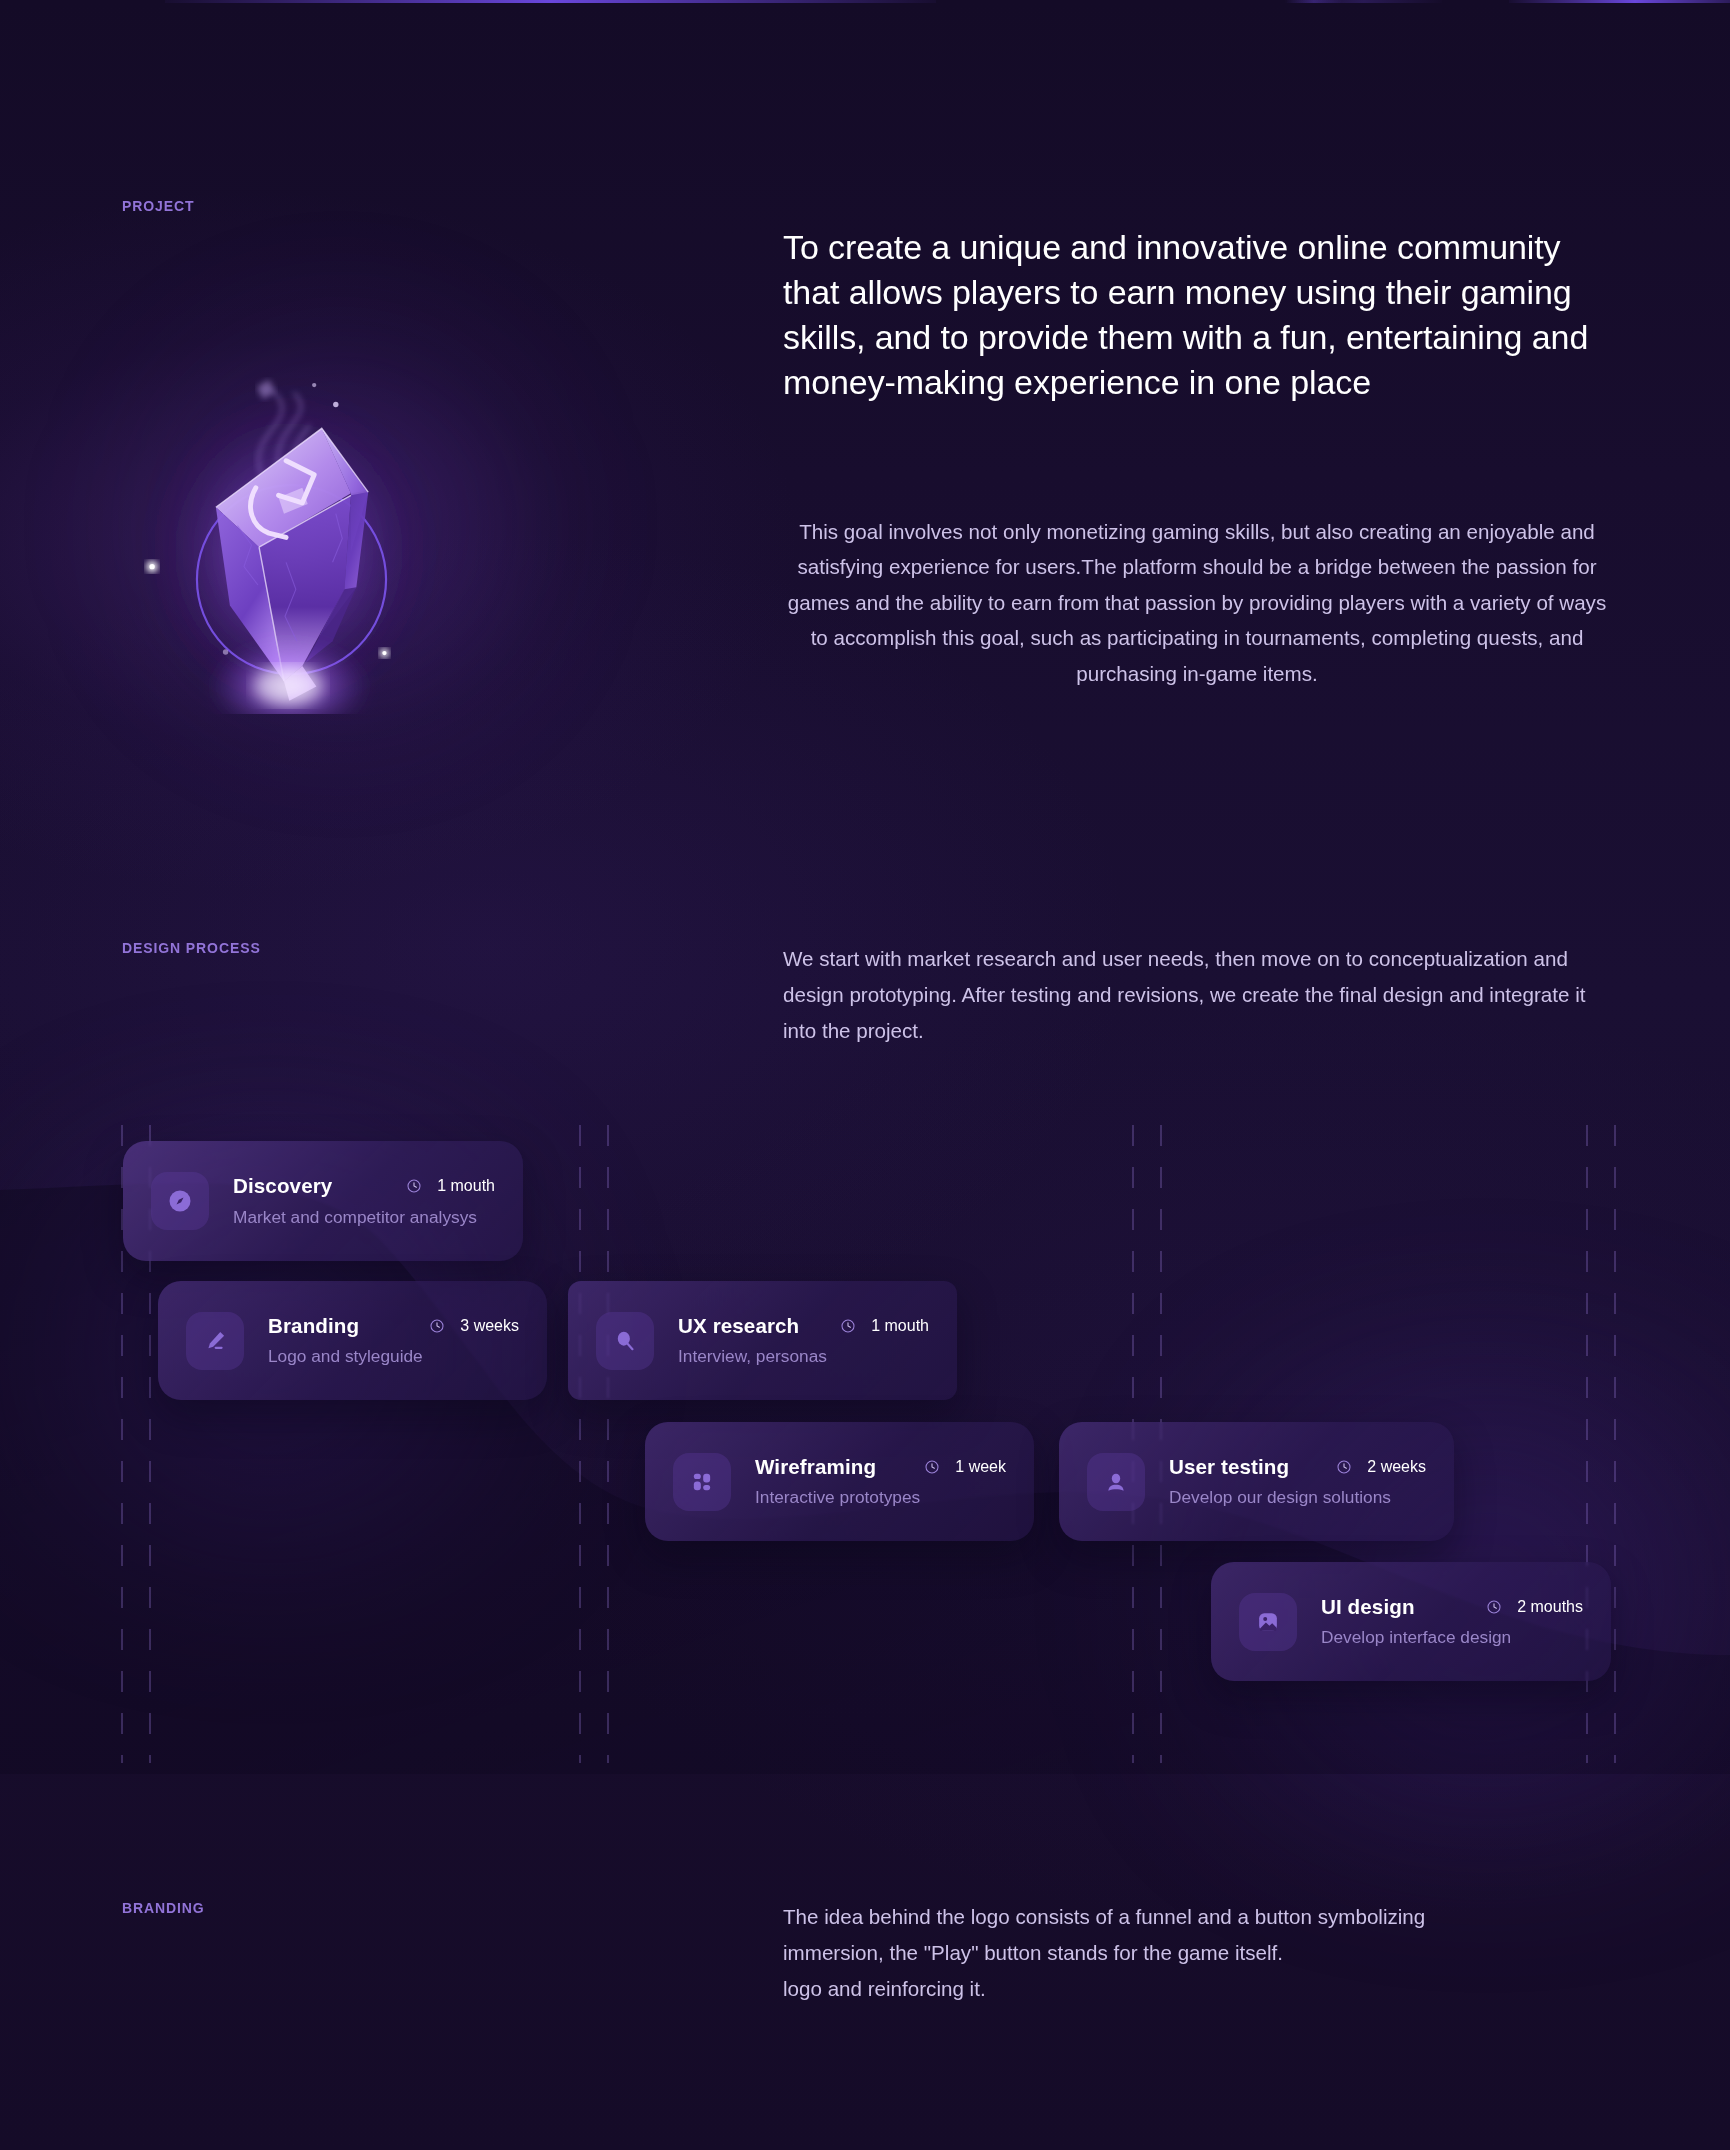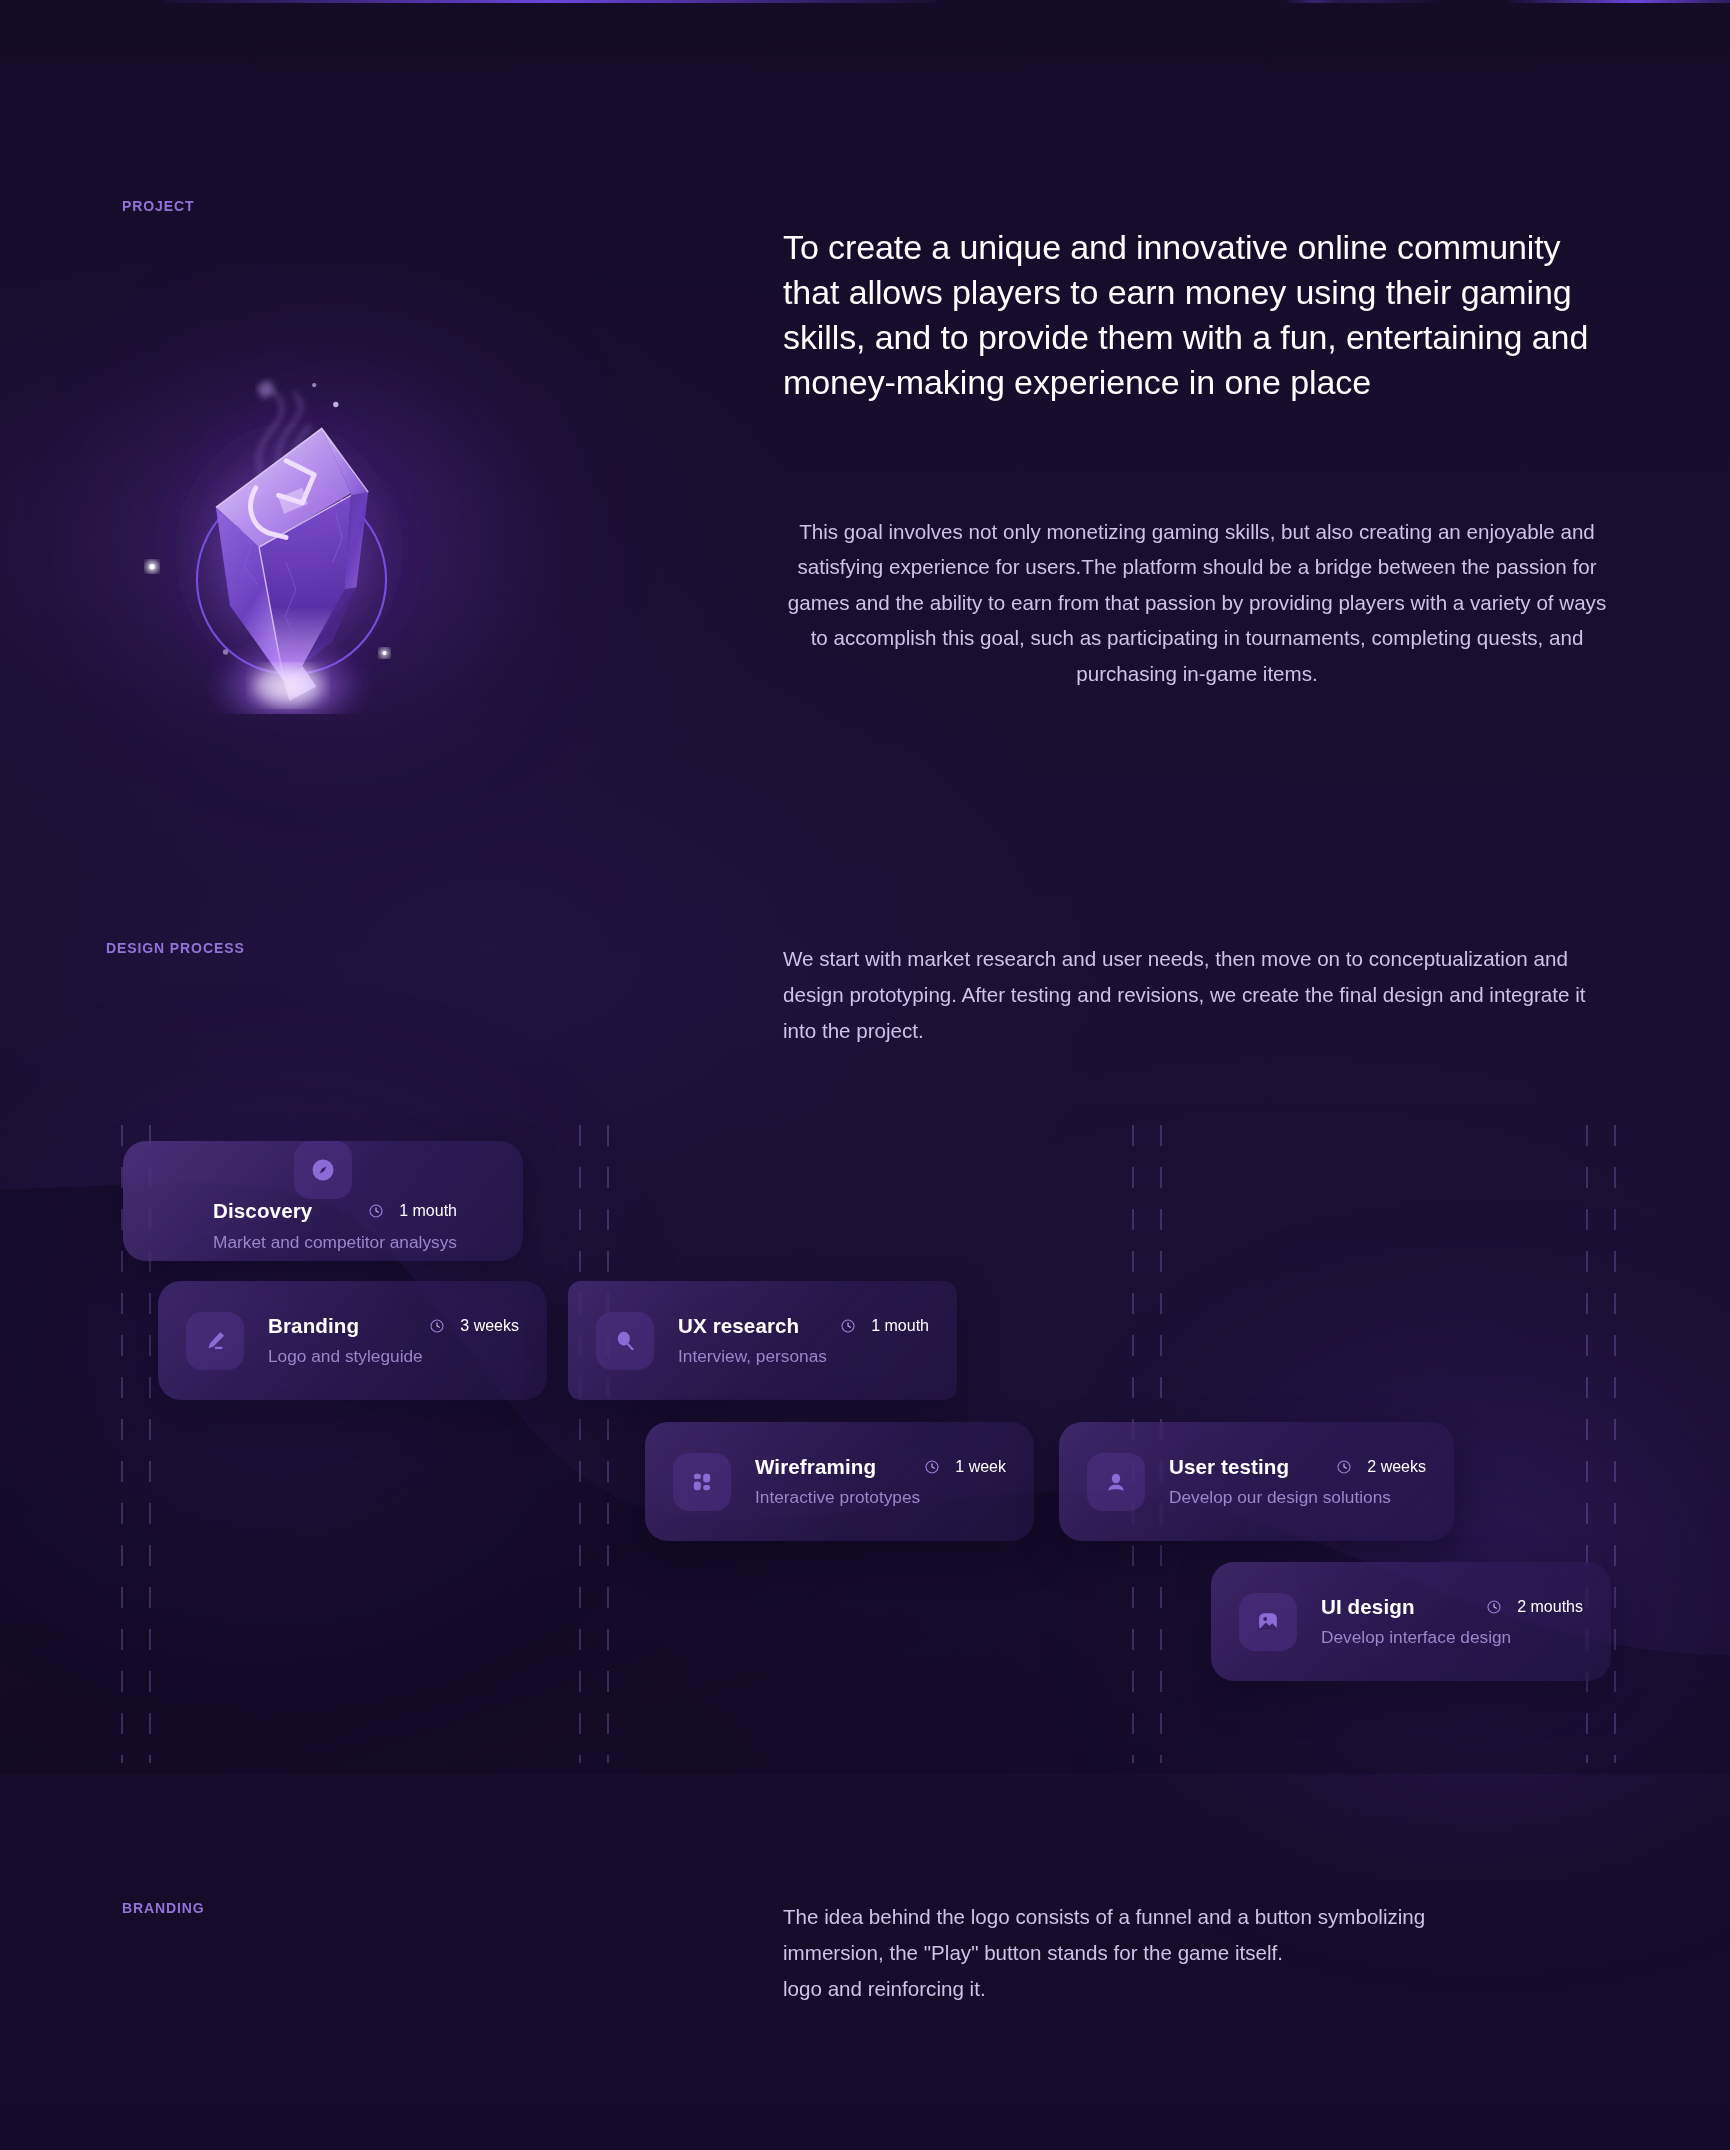--- a/index.html
+++ b/index.html
@@ -99,21 +99,21 @@
   #project-body {
     top: 514px;
     font-size: 20.6px;
     line-height: 1.72;
     color: #cdc2e8;
     font-weight: 400;
     text-align: center;
   }
 
   
-  #label-process { left: 106px; top: 940px; }
+  #label-process { left: 122px; top: 940px; }
 
   #process-body {
     top: 941px;
     font-size: 20.6px;
     line-height: 1.75;
     color: #cdc2e8;
   }
 
   
   .card {
@@ -156,21 +156,21 @@
 
   .card-sub {
     margin-top: 8.7px;
     font-size: 17.3px;
     color: #9a86c8;
     font-weight: 400;
     white-space: nowrap;
   }
 
   
-  #card-discovery   { left: 123px;  top: 1141px; width: 400px;  height: 120px; flex-direction: column; }
+  #card-discovery   { left: 123px;  top: 1141px; width: 400px;  height: 120px; }
   #card-branding    { left: 158px;  top: 1281px; width: 389px;  height: 119px; }
   #card-ux-research { left: 568px; top: 1281px; width: 389px;  height: 119px; border-radius: 13px; }
   #card-wireframing { left: 645px; top: 1422px; width: 389px;  height: 119px; }
   #card-user-testing{ left: 1059px; top: 1422px; width: 395px;  height: 119px; }
   #card-ui-design   { left: 1211px; top: 1562px; width: 400px;  height: 119px; }
 
   
   #card-discovery {
     background: linear-gradient(135deg, rgba(84,56,136,0.78) 0%, rgba(52,32,96,0.66) 55%, rgba(43,26,82,0.58) 100%);
   }

